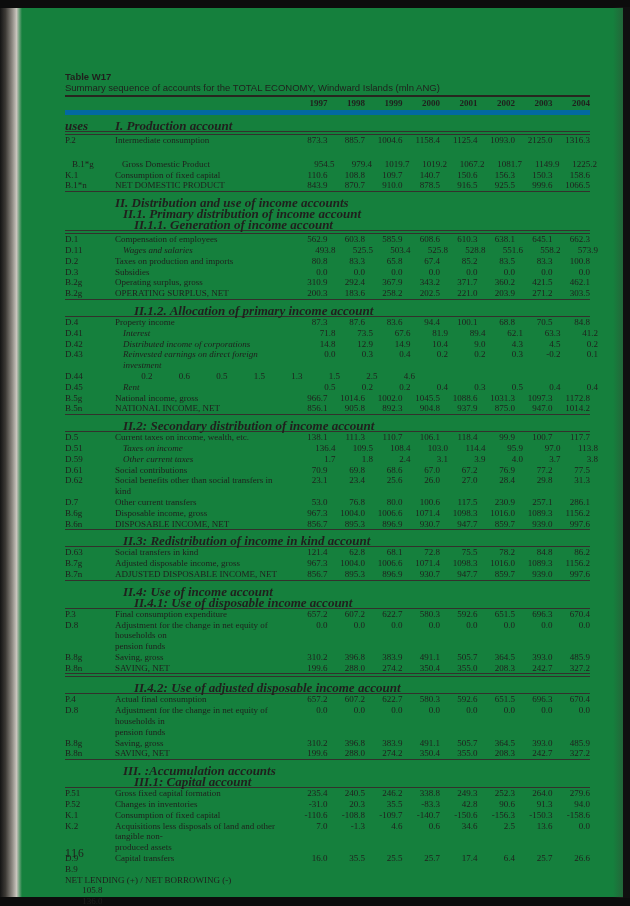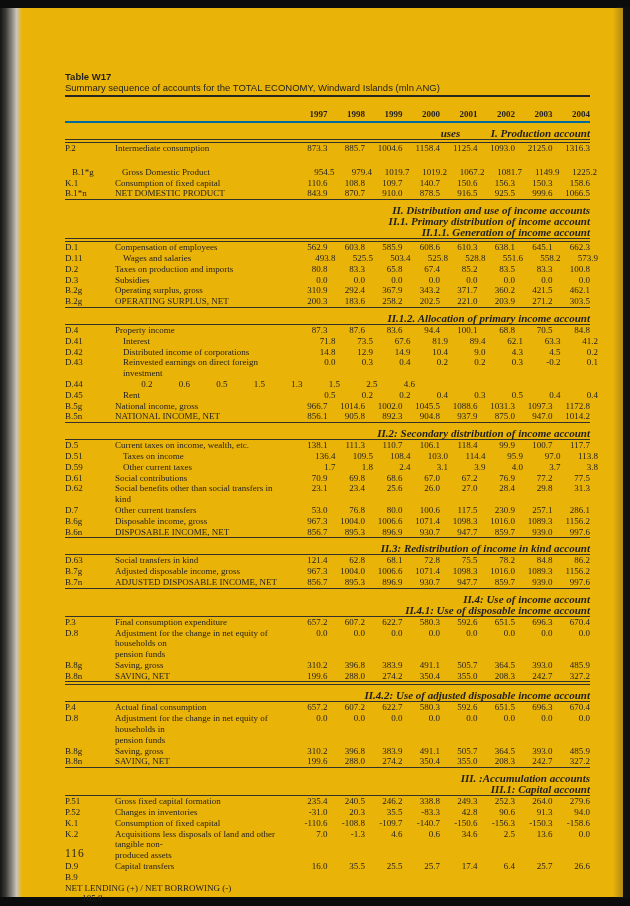--- a/index.html
+++ b/index.html
@@ -1,41 +1,41 @@
 <!DOCTYPE html>
 <html><head>
 <meta charset="utf-8">
 <style>
   html,body{margin:0;padding:0;background:#888;}
-  .page{position:relative;width:630px;height:906px;background:#eab308;overflow:hidden;
+  .page{position:relative;width:630px;height:906px;background:#15803d;overflow:hidden;
         font-family:"Liberation Serif",serif;color:#201f1d;}
   
   .edge-top{position:absolute;top:0;left:0;width:630px;height:8px;background:#0c0c0c;}
   .edge-bottom{position:absolute;bottom:0;left:0;width:630px;height:9px;background:#0c0c0c;}
   .edge-right{position:absolute;top:7px;right:0;bottom:8px;width:7px;background:#101010;}
   .edge-right-shadow{position:absolute;top:7px;right:7px;bottom:8px;width:10px;
         background:linear-gradient(90deg,rgba(0,0,0,0) 0%,rgba(60,55,50,.35) 100%);}
   .edge-left{position:absolute;left:0;top:8px;bottom:9px;width:22px;
         background:linear-gradient(90deg,#141414 0%,#3d3a36 25%,#8d8982 55%,#c9c5bd 75%,rgba(243,242,238,0) 100%);}
 
   .content{position:absolute;left:65px;top:71px;width:525px;}
   .doc-title{font-family:"Liberation Sans",sans-serif;font-weight:bold;font-size:9.5px;line-height:11px;}
   .doc-subtitle{font-family:"Liberation Sans",sans-serif;font-weight:normal;font-size:9.5px;line-height:12px;
         padding-bottom:1px;border-bottom:2px solid #27261f;}
-  .years-row{display:flex;font-weight:bold;font-size:9px;line-height:13px;border-bottom:2px solid #0369a1;margin-top:11px;}
+  .years-row{display:flex;font-weight:bold;font-size:9px;line-height:13px;border-bottom:5px solid #0369a1;}
 
   .trow{display:flex;font-size:9px;line-height:10.8px;align-items:flex-start;}
-  .hrow{display:flex;font-size:11px;line-height:11px;font-weight:bold;font-style:italic;justify-content:flex-end;}
+  .hrow{display:flex;font-size:13px;line-height:11px;font-weight:bold;font-style:italic;}
   .code{width:50px;flex:none;}
   .lbl{width:175px;flex:none;}
   .val{width:37.5px;flex:none;text-align:right;}
   .ind0{padding-left:0;}
   .ind1{padding-left:8px;}
   .ind2{padding-left:19px;}
-  .lind1{padding-left:8px;}
+  .lind1{padding-left:8px;font-style:italic;}
   .bold{font-weight:normal;flex-direction:column;}
   .uses{font-style:italic;font-weight:bold;}
 
   .rule-single{height:0;border-top:1px solid #32312c;}
   .rule-double{height:2px;border-top:1px solid #32312c;border-bottom:1px solid #32312c;}
   .rule-thick{height:0;border-top:2px solid #27261f;}
   .sect{margin-top:5px;}
 
   .footer-page{position:absolute;top:847px;left:65px;width:525px;text-align:left;
         font-size:11.5px;letter-spacing:1px;font-family:Liberation Serif, serif;}

